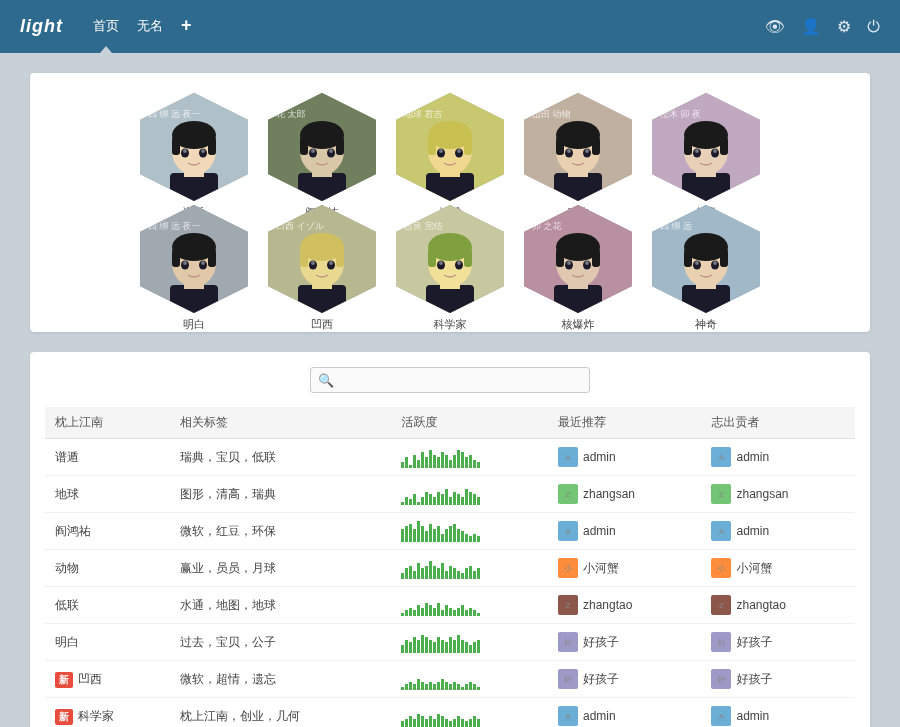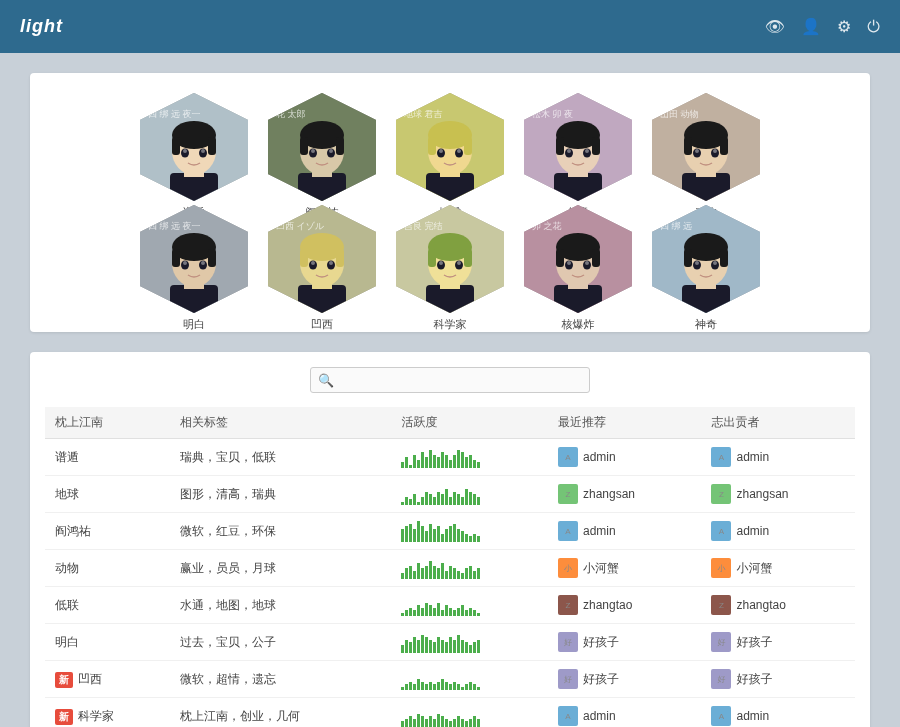--- a/index.html
+++ b/index.html
@@ -211,20 +211,25 @@
     .ua-zhang { background: #74c476; }
     .ua-xiao { background: #fd8d3c; }
     .ua-good { background: #9e9ac8; }
     .ua-tao { background: #8c564b; }
   </style>
 </head>
 <body>
 
 <nav class="topnav">
   <span class="brand">light</span>
+  <div class="nav-links">
+    <span class="nav-link active">首页</span>
+    <span class="nav-link">无名</span>
+    <span class="nav-link add">+</span>
+  </div>
   <div class="nav-icons">
     <span class="nav-icon" title="view">👁</span>
     <span class="nav-icon" title="add user">👤</span>
     <span class="nav-icon" title="settings">⚙</span>
     <span class="nav-icon" title="logout">⏻</span>
   </div>
 </nav>
 
 <div class="main">
 
@@ -323,20 +328,52 @@
 
       <text x="8" y="24" font-size="9" fill="rgba(255,255,255,0.7)" font-family="SimHei,Arial">地球
 君吉</text>
     </svg>
             </div>
           </div>
           <div class="hex-label">地球</div>
         </div>
         <div class="hex-item">
           <div class="hex-clip">
+            <div class="hex-bg" style="background: rgb(192, 176, 160);">
+              <svg viewBox="0 0 108 108" width="108" height="108" xmlns="http://www.w3.org/2000/svg">
+
+      <rect width="108" height="108" fill="#c0b0a0" opacity="0.7"></rect>
+
+      <rect x="30" y="80" width="48" height="28" rx="4" fill="#1a1a2a"></rect>
+
+      <rect x="44" y="70" width="20" height="14" fill="#e8d0b0"></rect>
+
+      <ellipse cx="54" cy="58" rx="22" ry="24" fill="#e8d0b0"></ellipse>
+
+      <ellipse cx="54" cy="42" rx="22" ry="14" fill="#1a1a1a"></ellipse>
+
+      <rect x="32" y="44" width="8" height="18" rx="3" fill="#1a1a1a"></rect>
+      <rect x="68" y="44" width="8" height="18" rx="3" fill="#1a1a1a"></rect>
+
+      <ellipse cx="45" cy="60" rx="4" ry="4.5" fill="#1a1a2a"></ellipse>
+      <ellipse cx="63" cy="60" rx="4" ry="4.5" fill="#1a1a2a"></ellipse>
+      <ellipse cx="45" cy="58" rx="2" ry="2" fill="#fff" opacity="0.4"></ellipse>
+      <ellipse cx="63" cy="58" rx="2" ry="2" fill="#fff" opacity="0.4"></ellipse>
+
+      <path d="M48 70 Q54 74 60 70" stroke="#c09080" stroke-width="1.5" fill="none"></path>
+
+      <text x="8" y="24" font-size="9" fill="rgba(255,255,255,0.7)" font-family="SimHei,Arial">山田
+动物</text>
+    </svg>
+            </div>
+          </div>
+          <div class="hex-label">动物</div>
+        </div>
+        <div class="hex-item">
+          <div class="hex-clip">
             <div class="hex-bg" style="background: rgb(192, 168, 192);">
               <svg viewBox="0 0 108 108" width="108" height="108" xmlns="http://www.w3.org/2000/svg">
 
       <rect width="108" height="108" fill="#c0a8c0" opacity="0.7"></rect>
 
       <rect x="30" y="80" width="48" height="28" rx="4" fill="#1a1a2a"></rect>
 
       <rect x="44" y="70" width="20" height="14" fill="#e8d0b8"></rect>
 
       <ellipse cx="54" cy="58" rx="22" ry="24" fill="#e8d0b8"></ellipse>
@@ -353,52 +390,20 @@
 
       <path d="M48 70 Q54 74 60 70" stroke="#c09080" stroke-width="1.5" fill="none"></path>
 
       <text x="8" y="24" font-size="9" fill="rgba(255,255,255,0.7)" font-family="SimHei,Arial">松木
 卯
 夜</text>
     </svg>
             </div>
           </div>
           <div class="hex-label">任意</div>
-        </div>
-        <div class="hex-item">
-          <div class="hex-clip">
-            <div class="hex-bg" style="background: rgb(192, 176, 160);">
-              <svg viewBox="0 0 108 108" width="108" height="108" xmlns="http://www.w3.org/2000/svg">
-
-      <rect width="108" height="108" fill="#c0b0a0" opacity="0.7"></rect>
-
-      <rect x="30" y="80" width="48" height="28" rx="4" fill="#1a1a2a"></rect>
-
-      <rect x="44" y="70" width="20" height="14" fill="#e8d0b0"></rect>
-
-      <ellipse cx="54" cy="58" rx="22" ry="24" fill="#e8d0b0"></ellipse>
-
-      <ellipse cx="54" cy="42" rx="22" ry="14" fill="#1a1a1a"></ellipse>
-
-      <rect x="32" y="44" width="8" height="18" rx="3" fill="#1a1a1a"></rect>
-      <rect x="68" y="44" width="8" height="18" rx="3" fill="#1a1a1a"></rect>
-
-      <ellipse cx="45" cy="60" rx="4" ry="4.5" fill="#1a1a2a"></ellipse>
-      <ellipse cx="63" cy="60" rx="4" ry="4.5" fill="#1a1a2a"></ellipse>
-      <ellipse cx="45" cy="58" rx="2" ry="2" fill="#fff" opacity="0.4"></ellipse>
-      <ellipse cx="63" cy="58" rx="2" ry="2" fill="#fff" opacity="0.4"></ellipse>
-
-      <path d="M48 70 Q54 74 60 70" stroke="#c09080" stroke-width="1.5" fill="none"></path>
-
-      <text x="8" y="24" font-size="9" fill="rgba(255,255,255,0.7)" font-family="SimHei,Arial">山田
-动物</text>
-    </svg>
-            </div>
-          </div>
-          <div class="hex-label">动物</div>
         </div>
       </div>
     <div class="hexrow" id="hexrow2">
         <div class="hex-item">
           <div class="hex-clip">
             <div class="hex-bg" style="background: rgb(160, 168, 176);">
               <svg viewBox="0 0 108 108" width="108" height="108" xmlns="http://www.w3.org/2000/svg">
 
       <rect width="108" height="108" fill="#a0a8b0" opacity="0.7"></rect>
 

